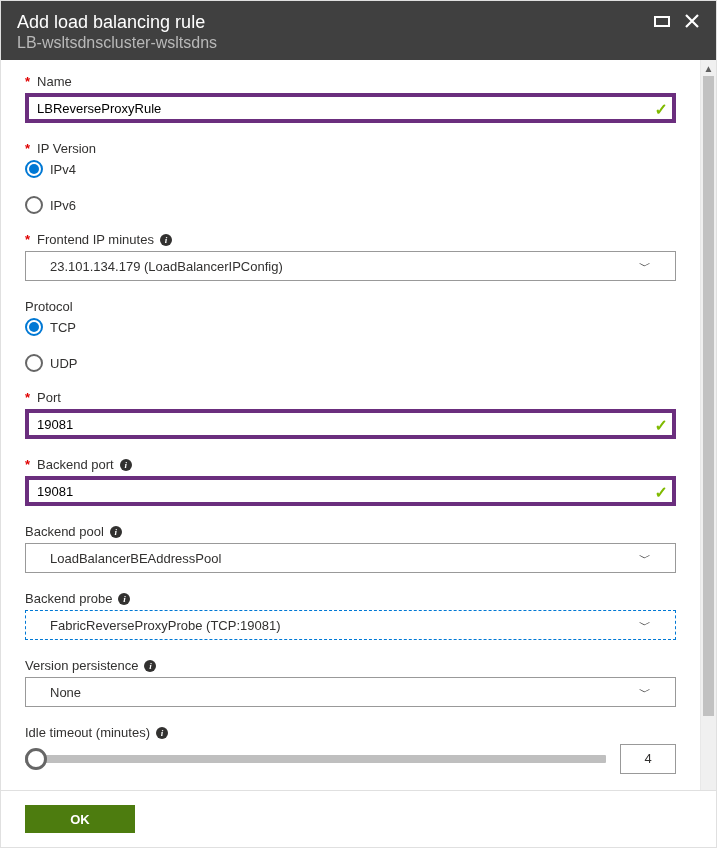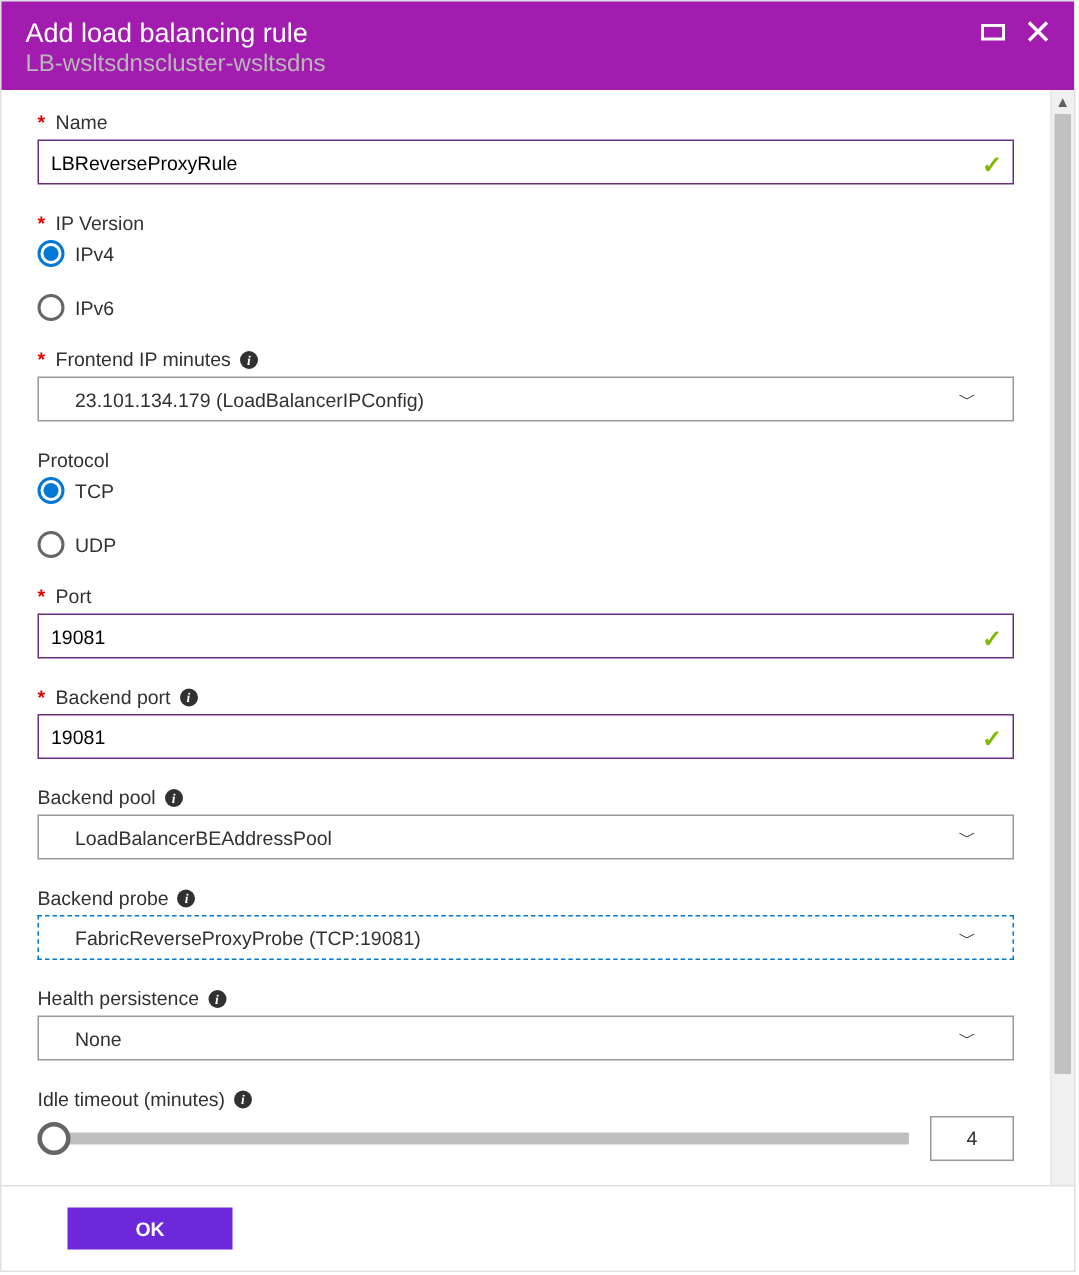--- a/index.html
+++ b/index.html
@@ -1,50 +1,50 @@
 <!DOCTYPE html>
 <html><head>
 <meta charset="utf-8">
 <style>
   * { box-sizing: border-box; margin: 0; padding: 0; }
   body { font-family: "Segoe UI", Arial, sans-serif; font-size: 13px; color: #323130; background: #fff; width: 719px; }
   .blade { border: 1px solid #e0e0e0; width: 717px; }
-  .header { background: #a21caf; color: #fff; padding: 10px 16px 8px 16px; display: flex; align-items: flex-start; }
+  .header { background: #404040; color: #fff; padding: 10px 16px 8px 16px; display: flex; align-items: flex-start; }
   .header-text { flex: 1; }
   .header-title { font-size: 18px; font-weight: 400; line-height: 22px; }
   .header-sub { font-size: 16px; color: #b8b8b8; margin-top: 1px; }
   .header-icons { display: flex; gap: 14px; align-items: center; padding-top: 2px; }
   .hicon { width: 16px; height: 16px; display: inline-block; cursor: pointer; }
   .content-wrap { display: flex; }
   .content { flex: 1; padding: 14px 24px 12px 24px; max-height: 730px; }
   .scrollbar { width: 16px; background: #f0f0f0; border-left: 1px solid #e8e8e8; position: relative; }
   .scroll-up, .scroll-down { height: 16px; display:flex; align-items:center; justify-content:center; font-size:10px; color:#606060; cursor:pointer; }
   .scroll-thumb { position: absolute; top: 16px; left: 2px; right: 2px; height: 640px; background: #c1c1c1; }
   .field { margin-bottom: 18px; }
   .field-label { font-size: 13px; color: #323130; margin-bottom: 4px; display: flex; align-items: center; gap: 4px; }
   .req { color: #e00000; margin-right: 3px; font-weight: bold; }
   .info-icon { width: 12px; height: 12px; border-radius: 50%; background: #323130; color: #fff; font-size: 9px; font-weight: bold; display: inline-flex; align-items: center; justify-content: center; font-style: italic; font-family: Georgia, serif; margin-left: 2px;}
-  .text-input { width: 100%; height: 30px; border: 1px solid #ec4899; padding: 0 30px 0 8px; font-size: 13px; }
+  .text-input { width: 100%; height: 30px; border: 4px solid #ec4899; padding: 0 30px 0 8px; font-size: 13px; }
   .text-input.valid { border-color: #6b2e7e; }
   .input-wrap { position: relative; }
   .check-icon { position: absolute; right: 8px; top: 7px; color: #7fba00; font-size: 16px; font-weight: bold; }
   .radio-row { display: flex; gap: 18px; margin-top: 4px; flex-direction: column; }
   .radio-item { display: flex; align-items: center; gap: 7px; cursor: pointer; }
   .radio-outer { width: 18px; height: 18px; border: 2px solid #0078d4; border-radius: 50%; display: flex; align-items: center; justify-content: center; }
   .radio-outer.unsel { border-color: #666; }
   .radio-inner { width: 10px; height: 10px; background: #0078d4; border-radius: 50%; }
   .select { width: 100%; height: 30px; border: 1px solid #999; padding: 0 24px; display: flex; align-items: center; justify-content: space-between; cursor: pointer; background:#fff; }
   .select.dashed { border: 1px dashed #0078d4; }
   .chevron { font-size: 12px; color: #333; }
   .slider-row { display: flex; align-items: center; gap: 14px; }
   .slider-track { flex: 1; height: 8px; background: #bfbfbf; position: relative; border-radius: 1px; }
   .slider-thumb { position: absolute; left: 0; top: -7px; width: 22px; height: 22px; border: 3px solid #666; background: #fff; border-radius: 50%; cursor:pointer; }
   .slider-val { width: 56px; height: 30px; border: 1px solid #999; text-align: center; line-height: 28px; }
   .footer { border-top: 1px solid #e0e0e0; padding: 14px 24px; }
-  .ok-btn { background: #6d28d9; color: #fff; border: none; width: 110px; height: 28px; font-size: 13px; font-weight:600; cursor: pointer; margin-left: 20px; }
+  .ok-btn { background: #4d7c0f; color: #fff; border: none; width: 110px; height: 28px; font-size: 13px; font-weight:600; cursor: pointer; }
   svg { display:block; }
 </style>
 </head>
 <body>
 
 <div class="blade">
   <div class="header">
     <div class="header-text">
       <div class="header-title">Add load balancing rule</div>
       <div class="header-sub">LB-wsltsdnscluster-wsltsdns</div>
@@ -166,21 +166,21 @@
             <span class="info-icon">i</span>
           </div>
         <div class="select dashed">
           <span>FabricReverseProxyProbe (TCP:19081)</span>
           <span class="chevron">﹀</span>
         </div>
       </div>
 
       <div class="field">
         <div class="field-label">
-            <span>Health persistence</span>
+            <span>Version persistence</span>
             <span class="info-icon">i</span>
           </div>
         <div class="select">
           <span>None</span>
           <span class="chevron">﹀</span>
         </div>
       </div>
 
       <div class="field" style="margin-bottom:20px;">
         <div class="field-label">

